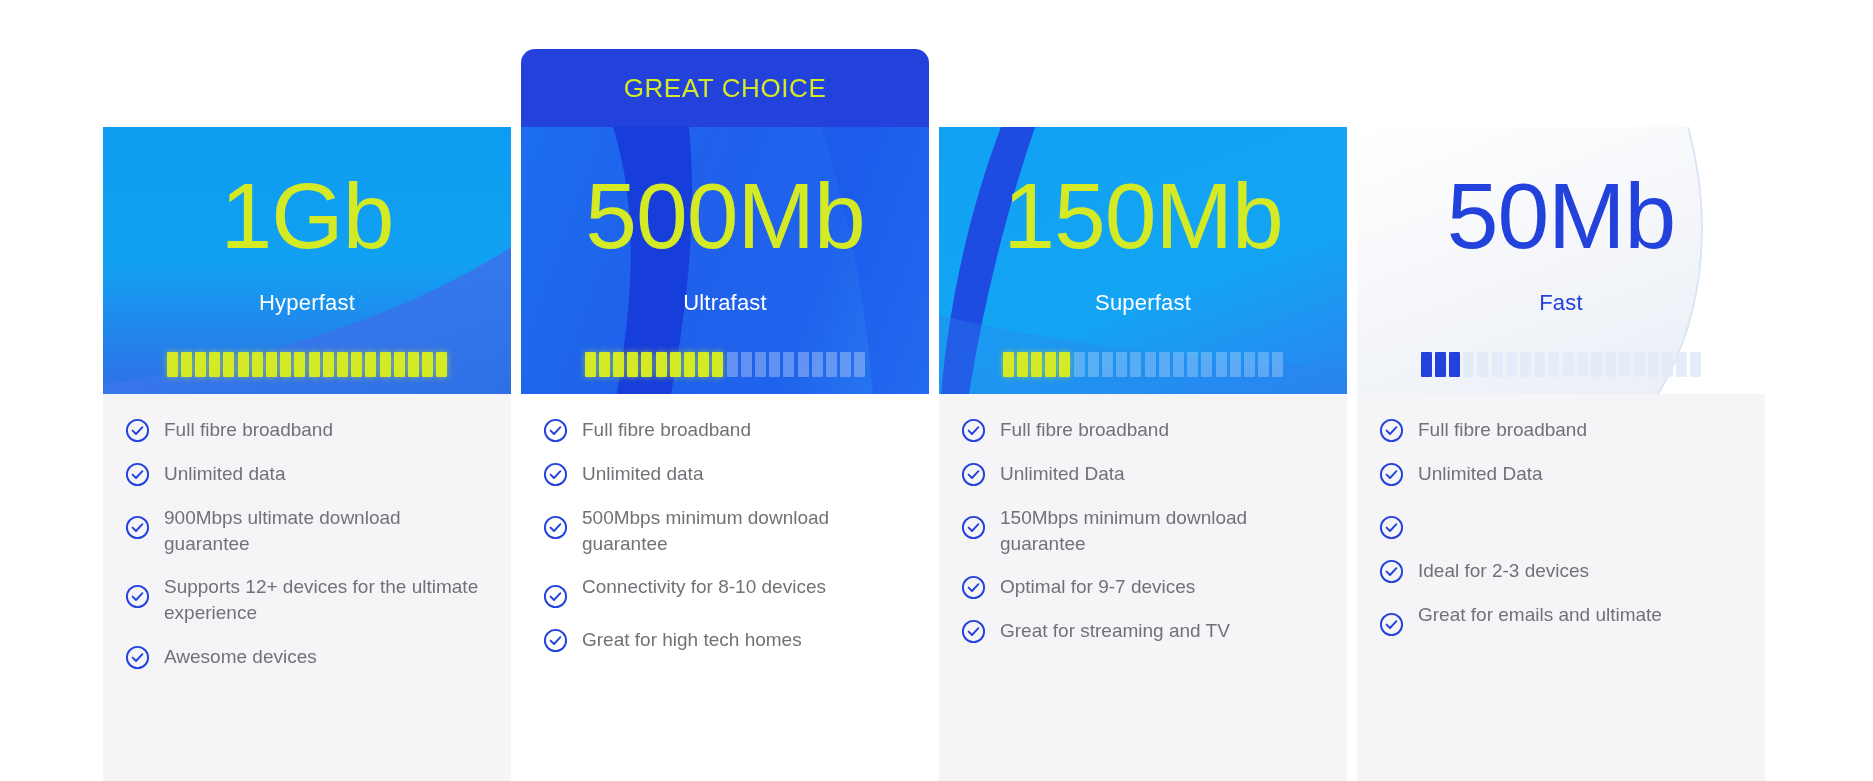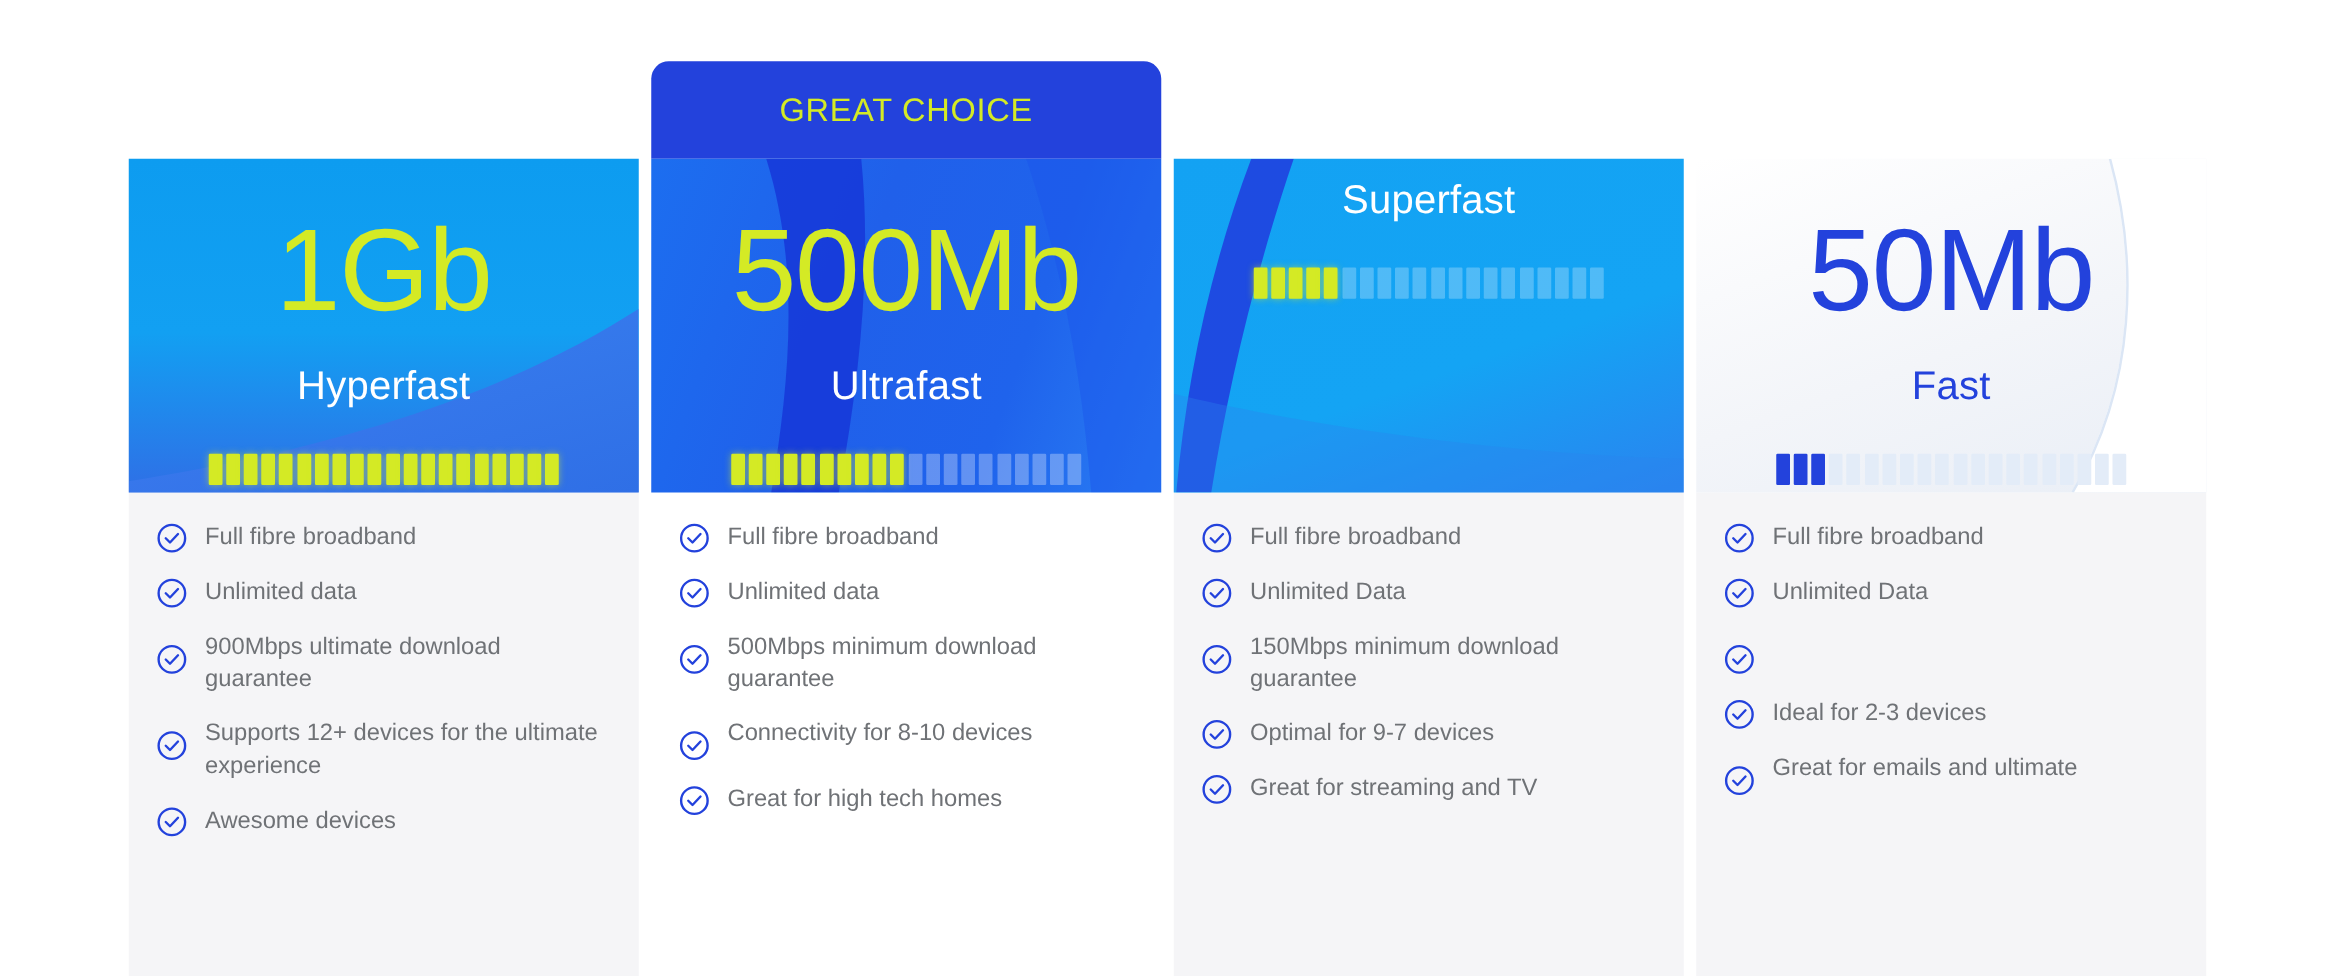--- a/index.html
+++ b/index.html
@@ -70,21 +70,21 @@
   }
   .speed{
     margin-top:47px;
     font-size:93px;
     line-height:.92;
     font-weight:400;
     letter-spacing:-1px;
   }
   .tier{
     margin-top:14px;
-    font-size:32px;
+    font-size:22px;
     font-weight:400;
     letter-spacing:.2px;
   }
 
   
   .hero.h1{ background:linear-gradient(180deg,#0d9cf0 0%,#12a0f2 52%,#2f6fe6 100%); }
   .hero.h2{ background:linear-gradient(110deg,#1c6ef0 0%,#2060ea 40%,#1f63ec 70%,#2a7ef3 100%); }
   .hero.h3{ background:linear-gradient(160deg,#13a2f3 0%,#14a4f4 60%,#2a83ef 100%); }
   .hero.h4{ background:linear-gradient(160deg,#ffffff 0%,#f3f5f9 55%,#e9eef6 100%); }
 
@@ -315,20 +315,21 @@
         </div>
       </div>
       <div class="plan-card">
         <div class="banner-slot"></div>
         <div class="hero h3">
           <svg class="swoosh" viewBox="0 0 408 267" preserveAspectRatio="none">
             <path d="M62 0 C 28 90, 10 180, 2 267 L30 267 C 44 180, 66 88, 96 0 Z" fill="#1f43e0" opacity="0.92"></path>
             <path d="M0 188 C 90 210, 250 236, 408 240 L408 267 L0 267 Z" fill="#2a83ef" opacity="0.35"></path>
           </svg>
           <div class="hero-inner">
+            <div class="speed">150Mb</div>
             <div class="tier">Superfast</div>
             <div class="bars">
               <span class="bar on"></span>
               <span class="bar on"></span>
               <span class="bar on"></span>
               <span class="bar on"></span>
               <span class="bar on"></span>
               <span class="bar off"></span>
               <span class="bar off"></span>
               <span class="bar off"></span>

